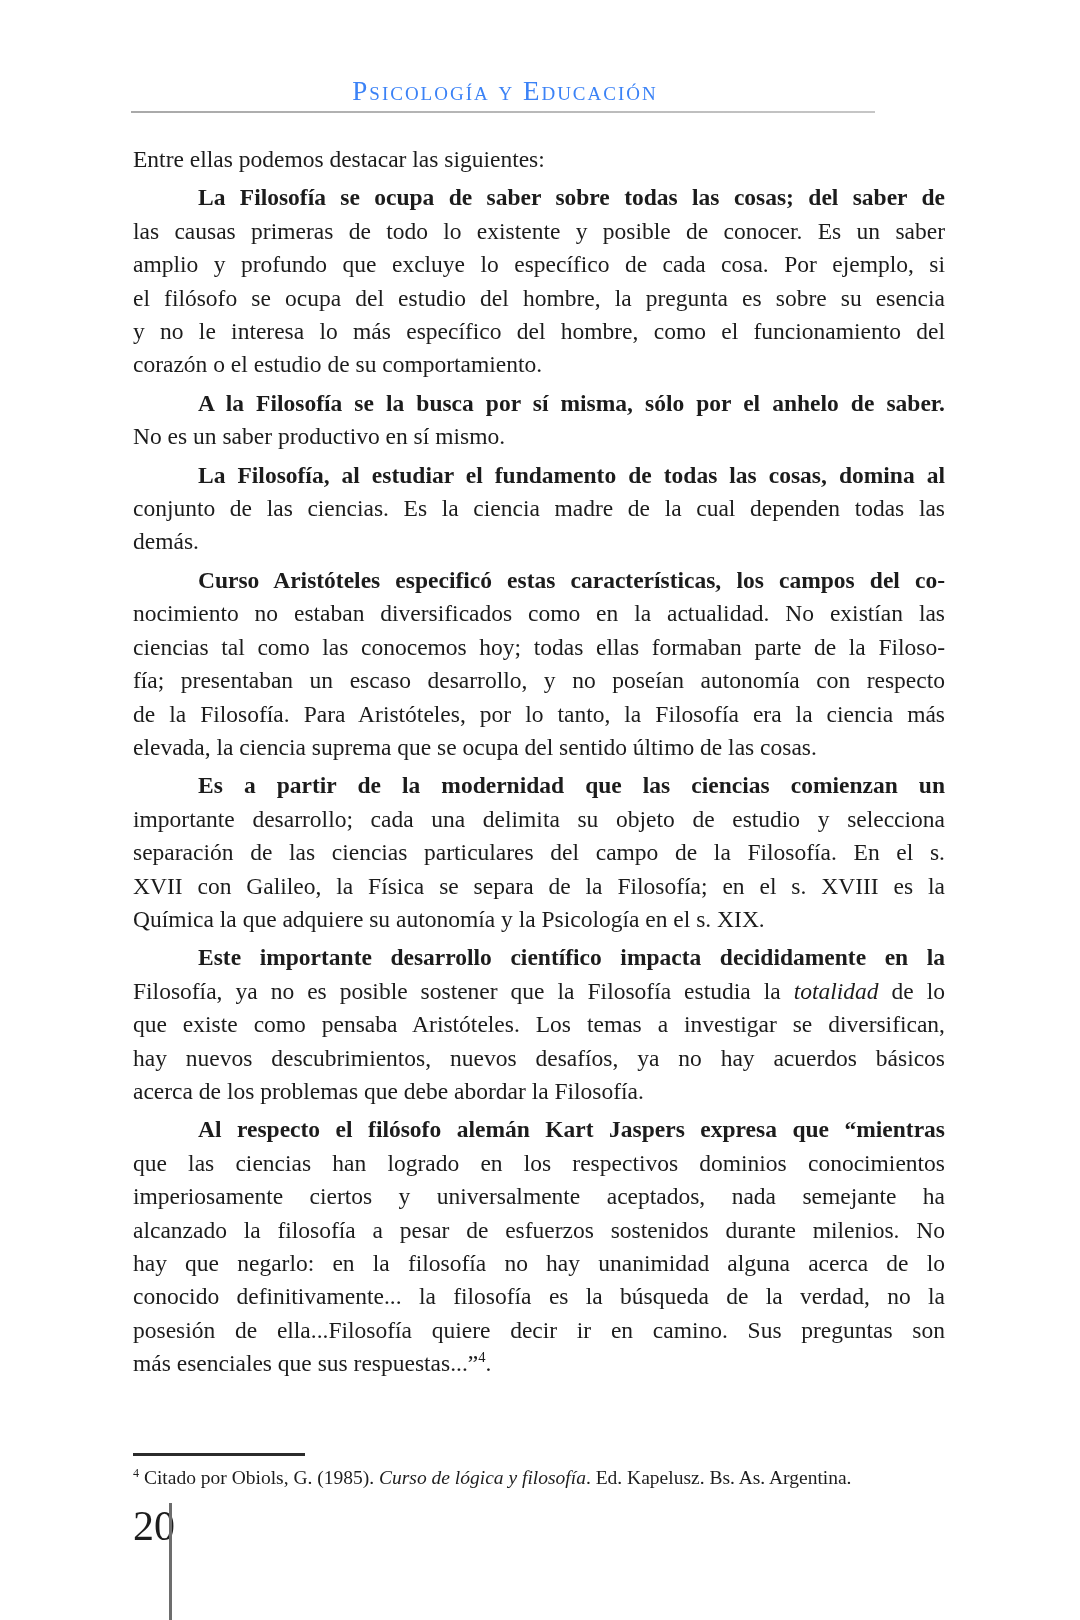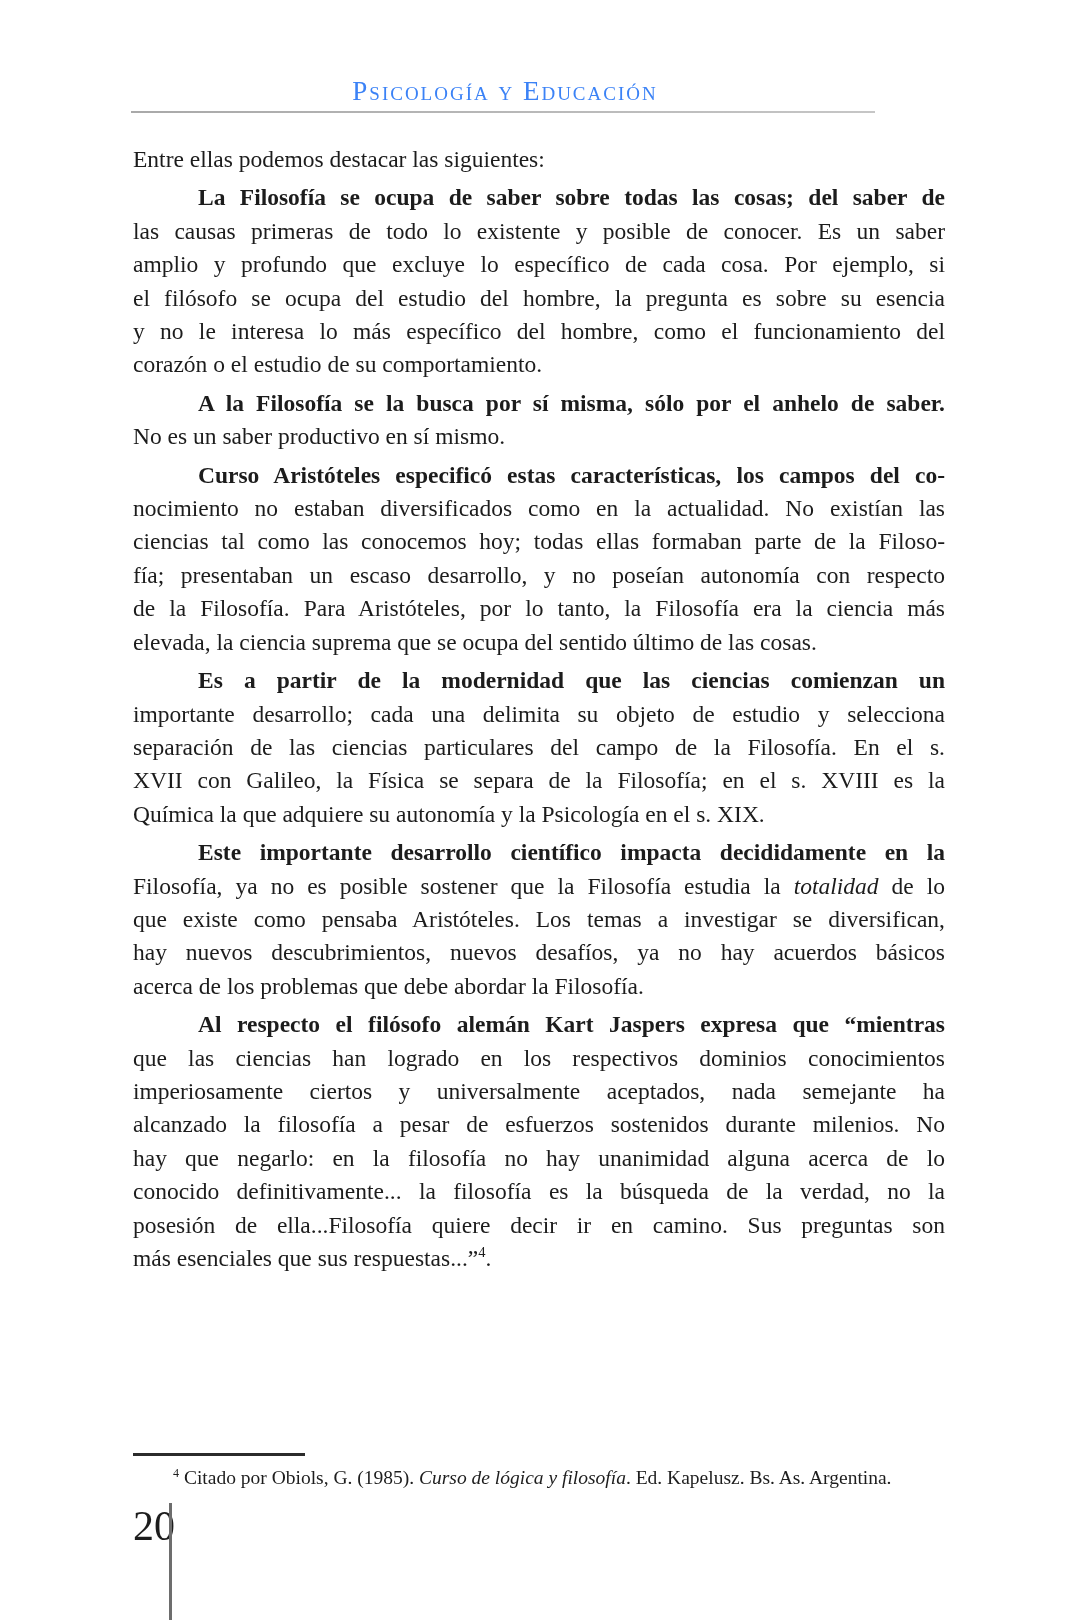--- a/index.html
+++ b/index.html
@@ -65,21 +65,20 @@
     background: #2b2b2b;
   }
   .footnote {
     position: absolute;
     left: 133px;
     top: 1464px;
     width: 812px;
     font-size: 19.5px;
     line-height: 27px;
     color: #1d1d1d;
-    margin-left: 40px;
   }
   .page-number {
     position: absolute;
     left: 133px;
     top: 1502px;
     font-size: 42px;
     color: #1d1d1d;
   }
   .footer-rule {
     position: absolute;
@@ -107,20 +106,25 @@
         <div class="line indent">La Filosofía se ocupa de saber sobre todas las cosas; del saber de</div>
         <div class="line">las causas primeras de todo lo existente y posible de conocer. Es un saber</div>
         <div class="line">amplio y profundo que excluye lo específico de cada cosa. Por ejemplo, si</div>
         <div class="line">el filósofo se ocupa del estudio del hombre, la pregunta es sobre su esencia</div>
         <div class="line">y no le interesa lo más específico del hombre, como el funcionamiento del</div>
         <div class="line last">corazón o el estudio de su comportamiento.</div>
       </div>
       <div class="para">
         <div class="line indent">A la Filosofía se la busca por sí misma, sólo por el anhelo de saber.</div>
         <div class="line last">No es un saber productivo en sí mismo.</div>
+      </div>
+      <div class="para">
+        <div class="line indent">La Filosofía, al estudiar el fundamento de todas las cosas, domina al</div>
+        <div class="line">conjunto de las ciencias. Es la ciencia madre de la cual dependen todas las</div>
+        <div class="line last">demás.</div>
       </div>
       <div class="para">
         <div class="line indent">Curso Aristóteles especificó estas características, los campos del co-</div>
         <div class="line">nocimiento no estaban diversificados como en la actualidad. No existían las</div>
         <div class="line">ciencias tal como las conocemos hoy; todas ellas formaban parte de la Filoso-</div>
         <div class="line">fía; presentaban un escaso desarrollo, y no poseían autonomía con respecto</div>
         <div class="line">de la Filosofía. Para Aristóteles, por lo tanto, la Filosofía era la ciencia más</div>
         <div class="line last">elevada, la ciencia suprema que se ocupa del sentido último de las cosas.</div>
       </div>
       <div class="para">

